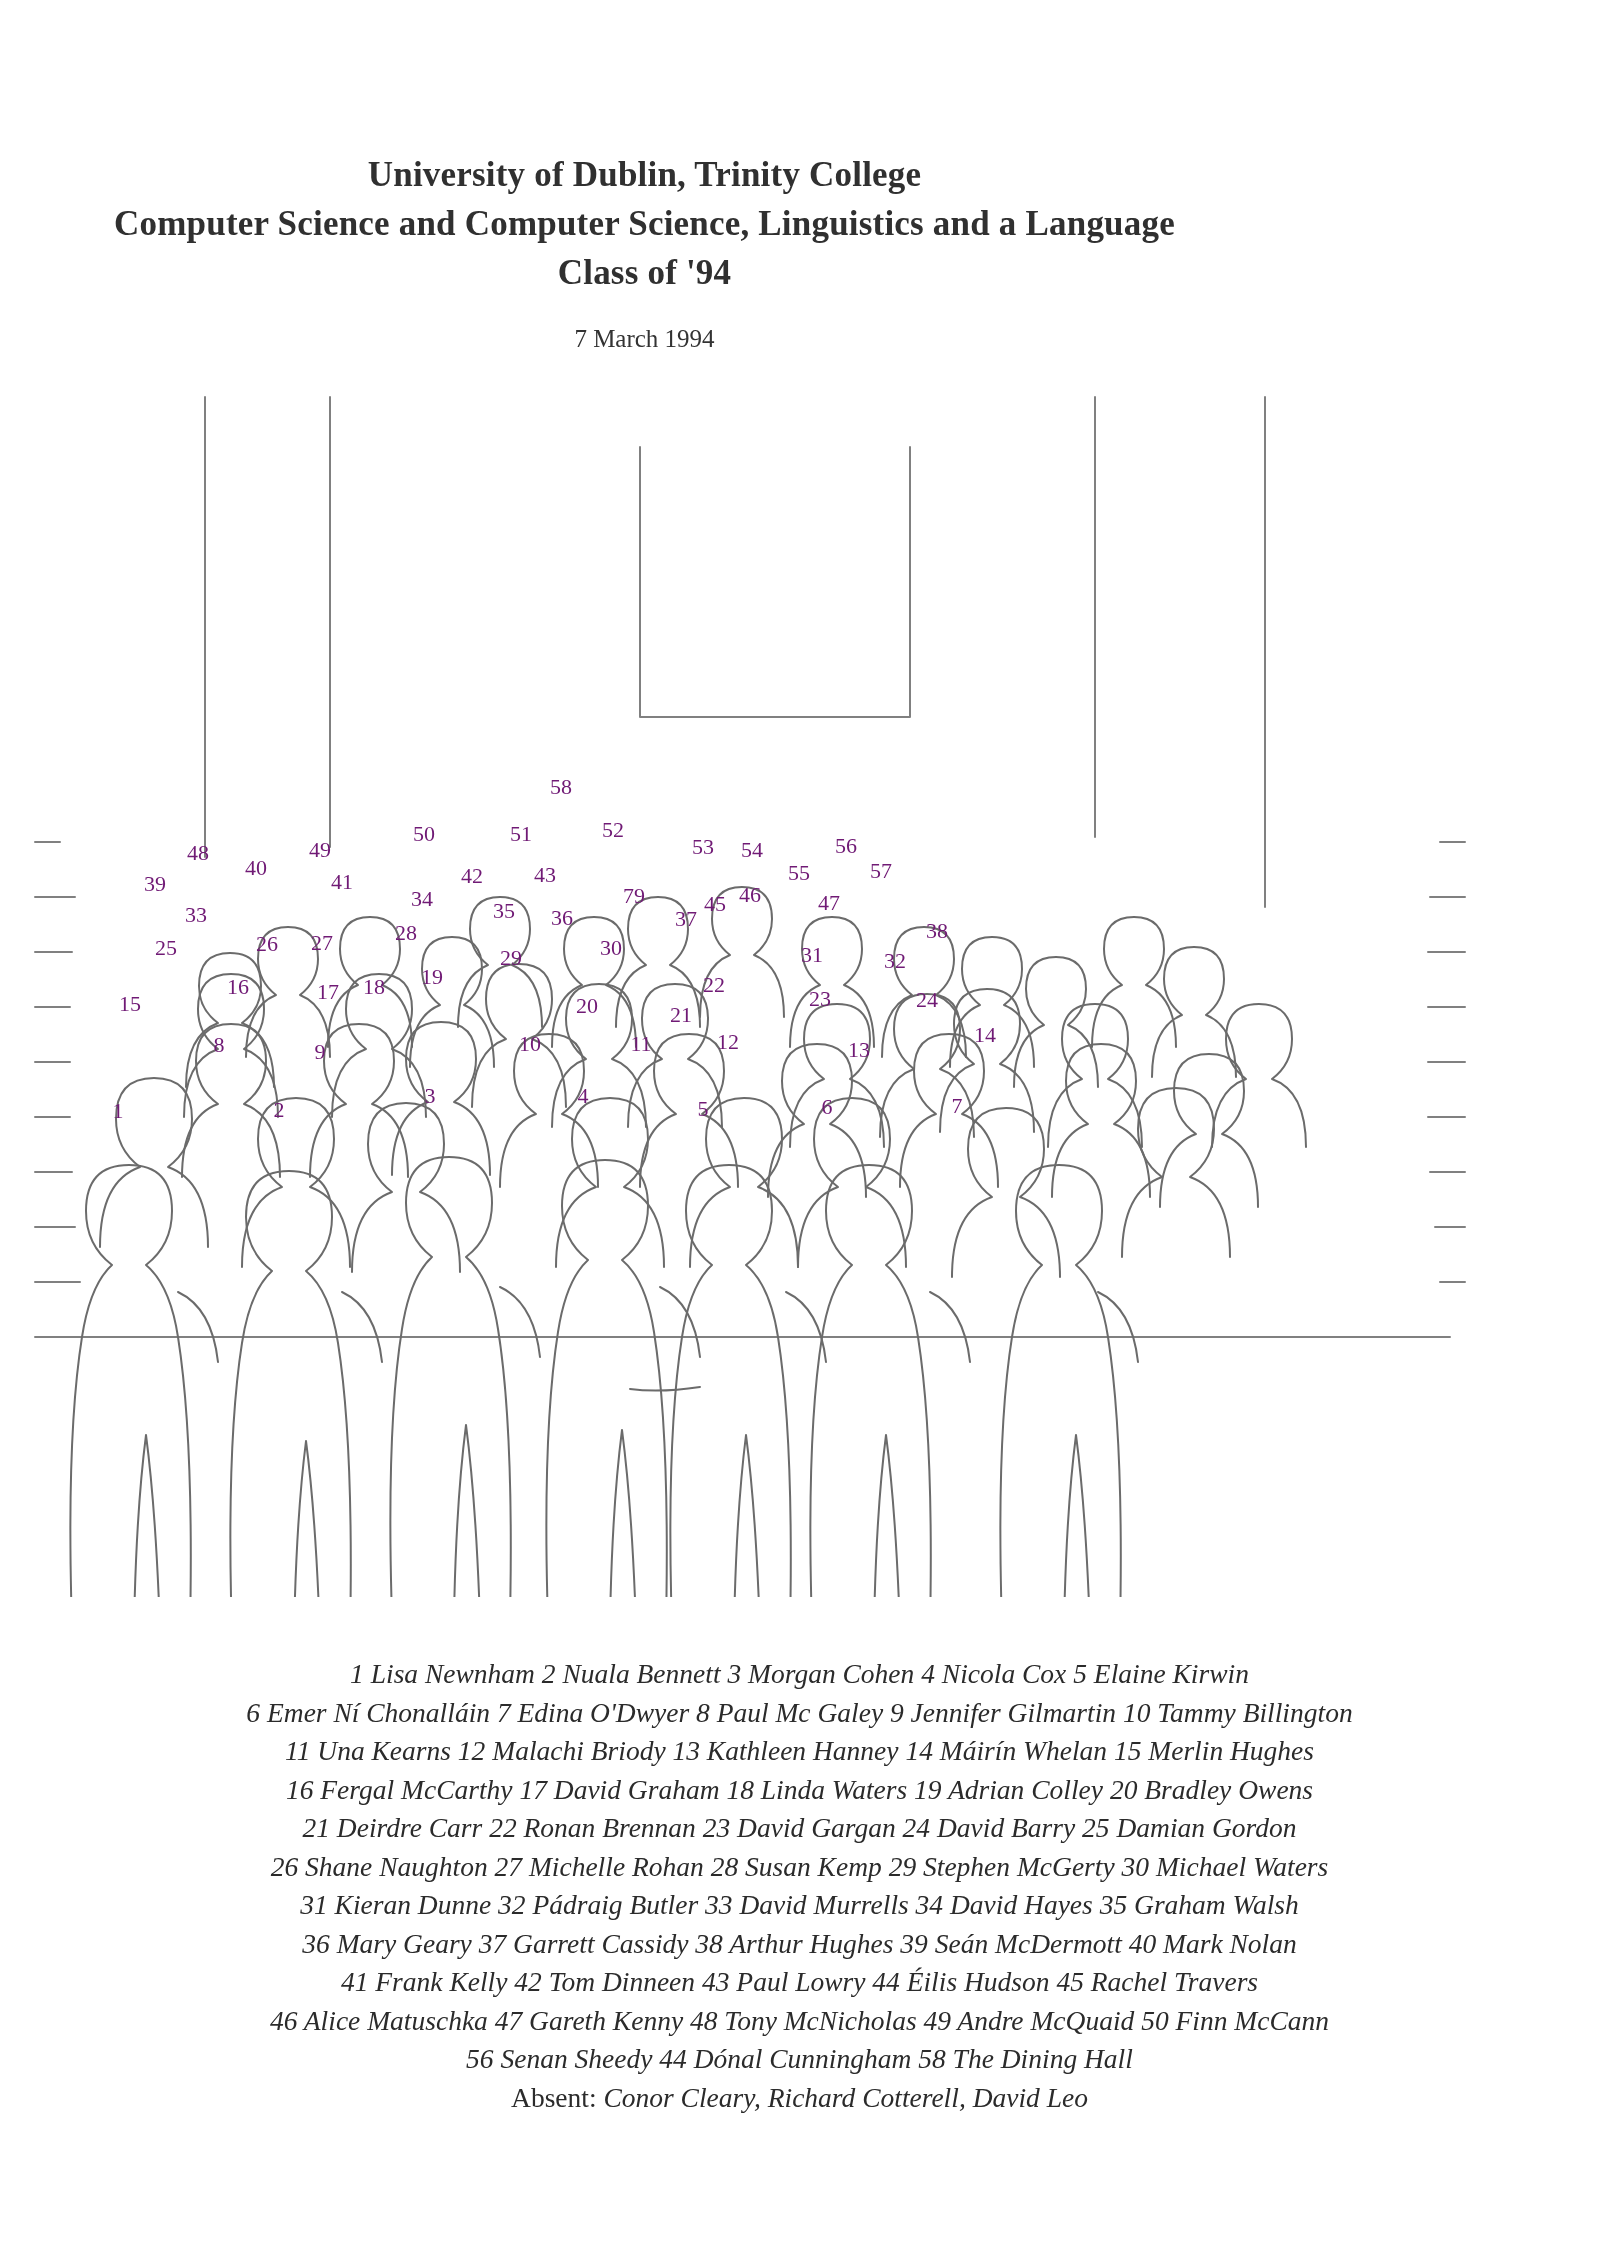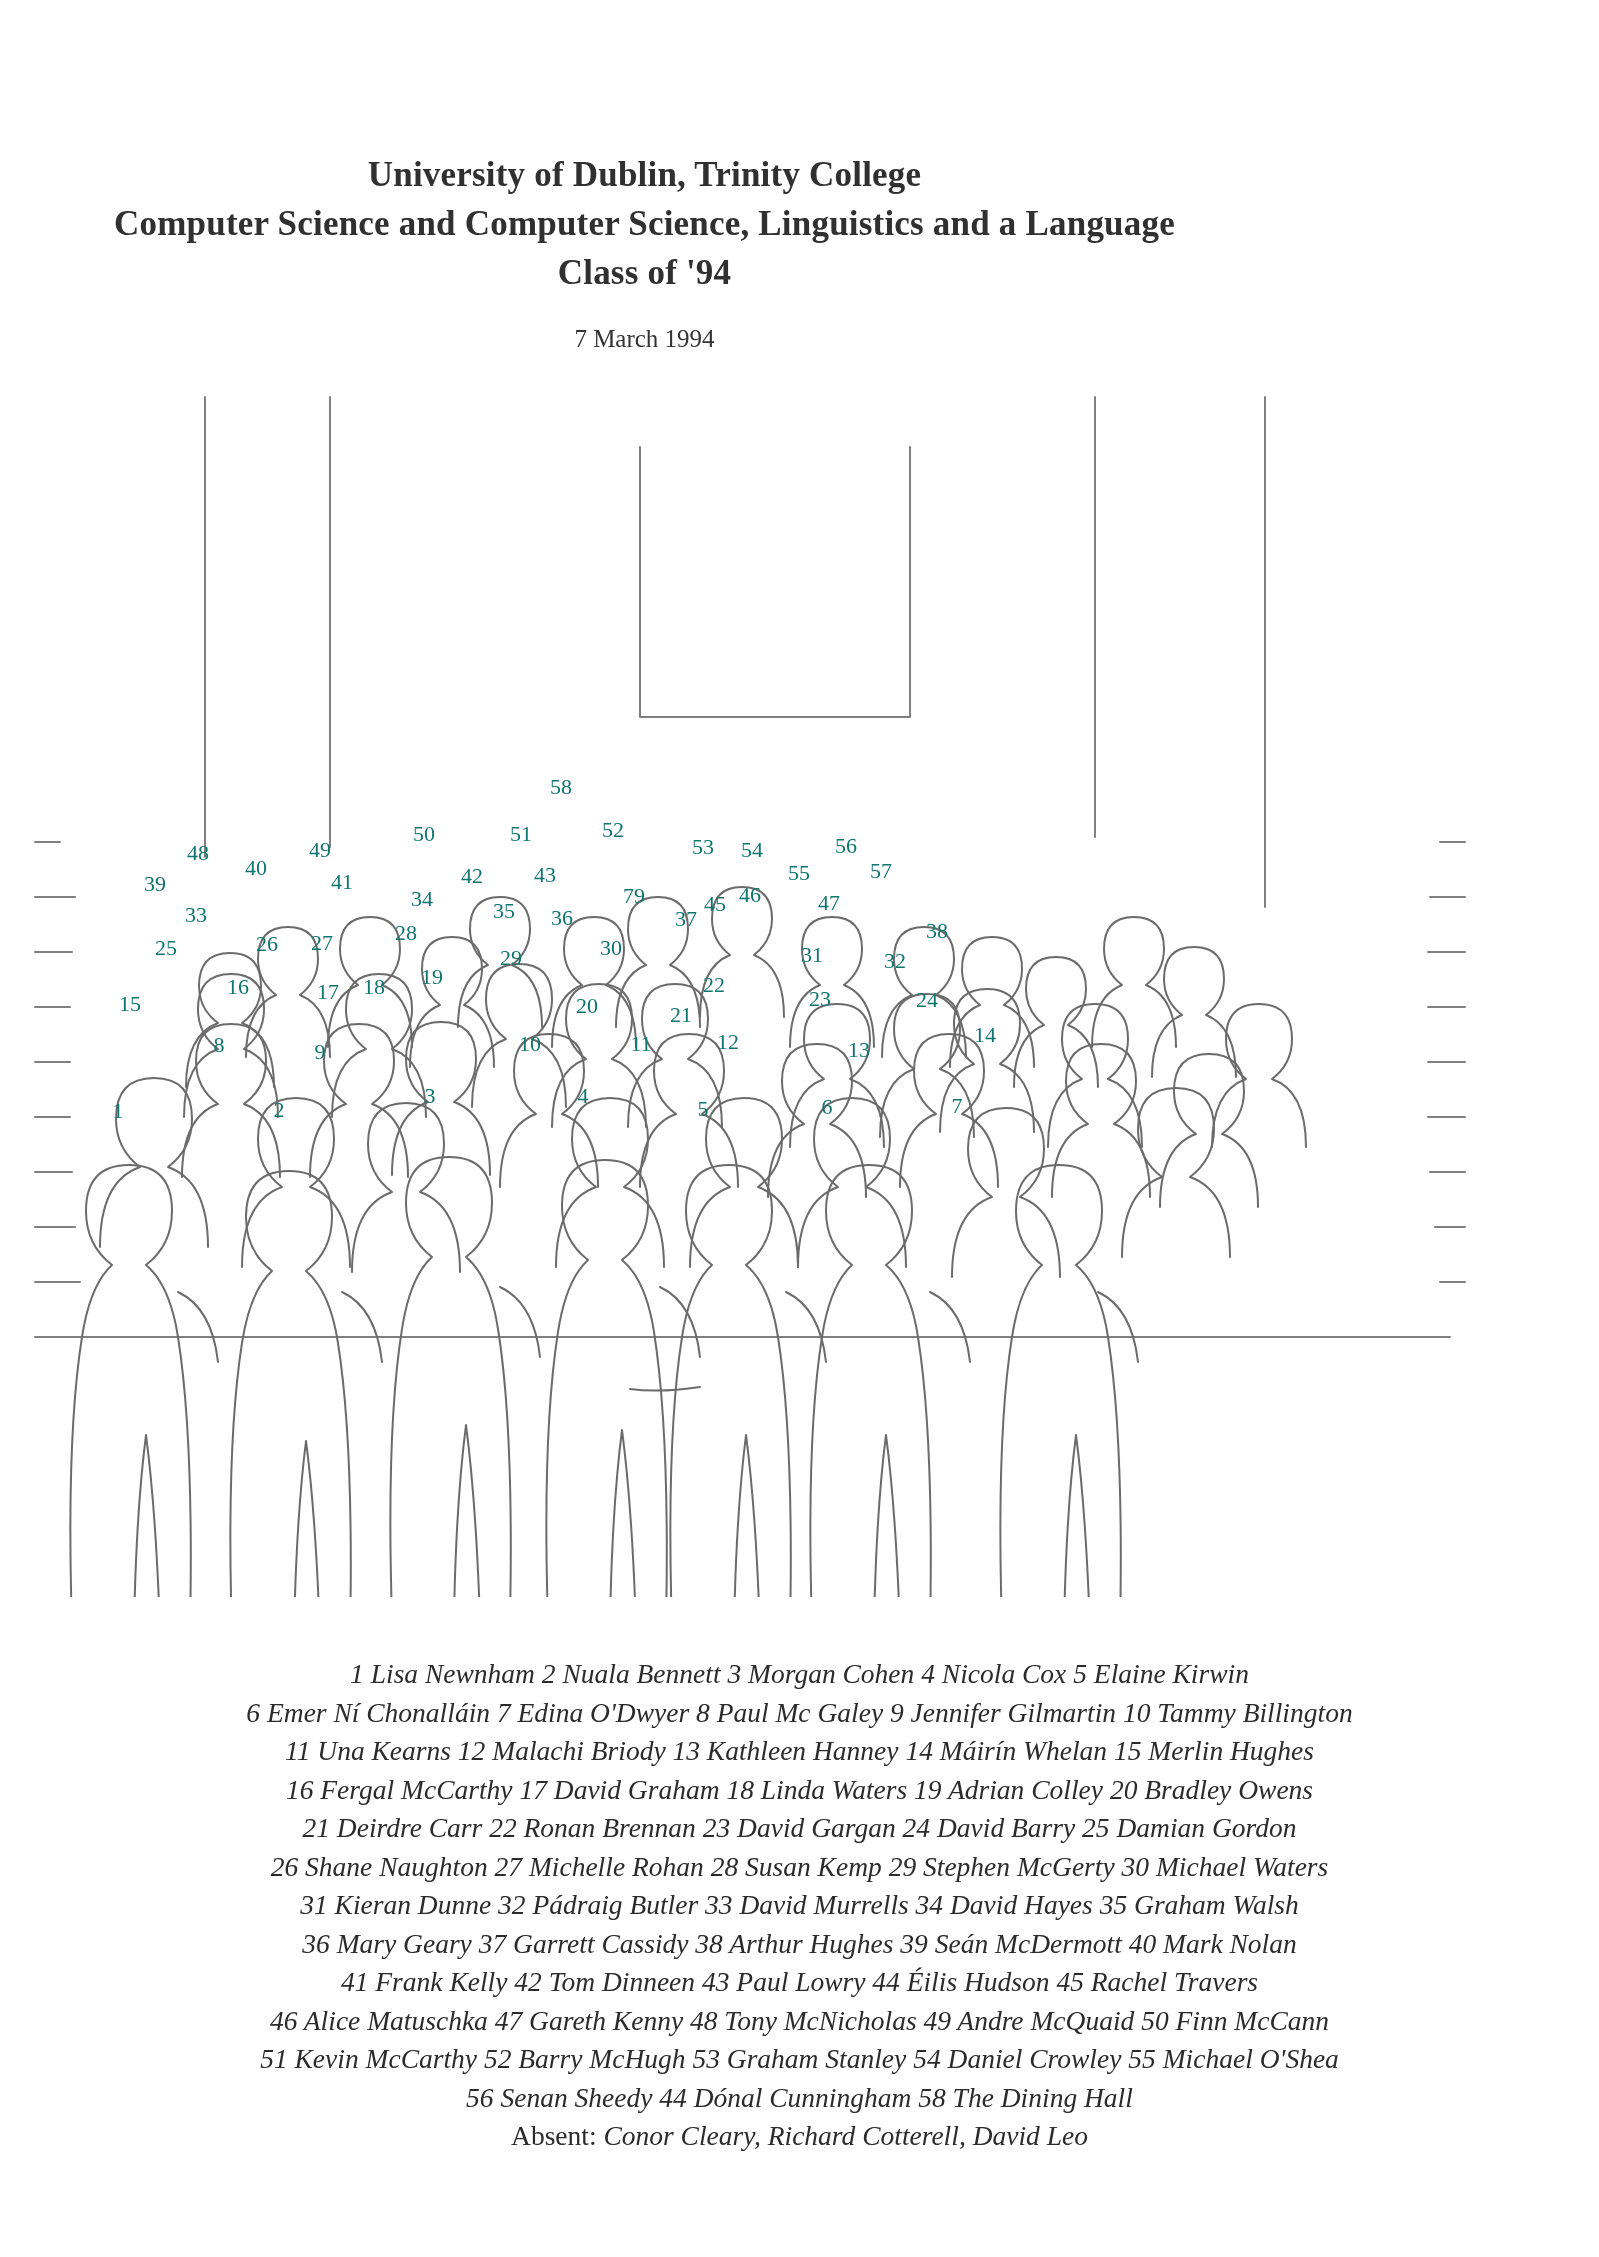--- a/index.html
+++ b/index.html
@@ -50,21 +50,21 @@
     position: absolute;
     left: 0;
     top: 0;
     width: 1530px;
     height: 1210px;
   }
   .num {
     position: absolute;
     font-family: "Liberation Serif", serif;
     font-size: 22px;
-    color: #0f766e;
+    color: #701a75;
     transform: translate(-50%, -50%);
     white-space: nowrap;
   }
 
   
   .key {
     position: absolute;
     left: 0;
     top: 1655px;
     width: 1599px;
@@ -258,21 +258,20 @@
     <span class="ln">1 Lisa Newnham  2 Nuala Bennett  3 Morgan Cohen  4 Nicola Cox  5 Elaine Kirwin</span>
     <span class="ln">6 Emer Ní Chonalláin  7 Edina O'Dwyer  8 Paul Mc Galey  9 Jennifer Gilmartin  10 Tammy Billington</span>
     <span class="ln">11 Una Kearns  12 Malachi Briody  13 Kathleen Hanney  14 Máirín Whelan  15 Merlin Hughes</span>
     <span class="ln">16 Fergal McCarthy  17 David Graham  18 Linda Waters  19 Adrian Colley  20 Bradley Owens</span>
     <span class="ln">21 Deirdre Carr  22 Ronan Brennan  23 David Gargan  24 David Barry  25 Damian Gordon</span>
     <span class="ln">26 Shane Naughton  27 Michelle Rohan  28 Susan Kemp  29 Stephen McGerty  30 Michael Waters</span>
     <span class="ln">31 Kieran Dunne  32 Pádraig Butler  33 David Murrells  34 David Hayes  35 Graham Walsh</span>
     <span class="ln">36 Mary Geary  37 Garrett Cassidy  38 Arthur Hughes  39 Seán McDermott  40 Mark Nolan</span>
     <span class="ln">41 Frank Kelly  42 Tom Dinneen  43 Paul Lowry  44 Éilis Hudson  45 Rachel Travers</span>
     <span class="ln">46 Alice Matuschka  47 Gareth Kenny  48 Tony McNicholas  49 Andre McQuaid  50 Finn McCann</span>
-    <span class="ln">51 Kevin McCarthy  52 Barry McHugh  53 Graham Stanley  54 Daniel Crowley  55 Michael O'Shea</span>
     <span class="ln">56 Senan Sheedy  44 Dónal Cunningham  58 The Dining Hall</span>
     <span class="ln">
       <span class="absent-prefix">Absent:</span>
       <span>Conor Cleary, Richard Cotterell, David Leo</span>
     </span>
   </div>
 
 </div>
 
 </body></html>

